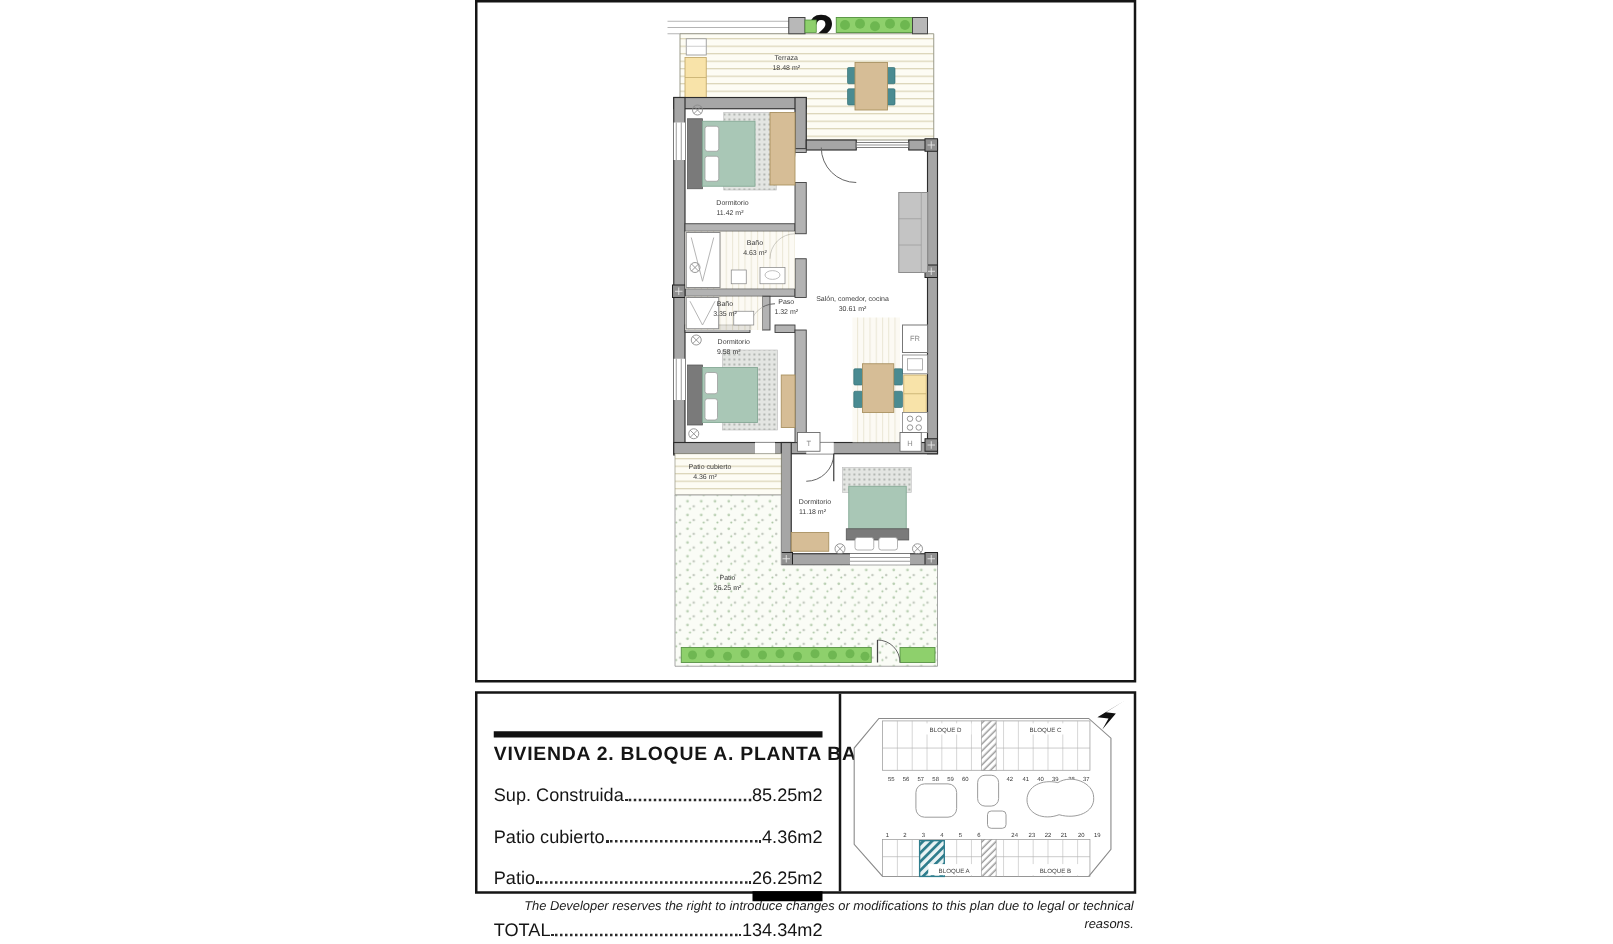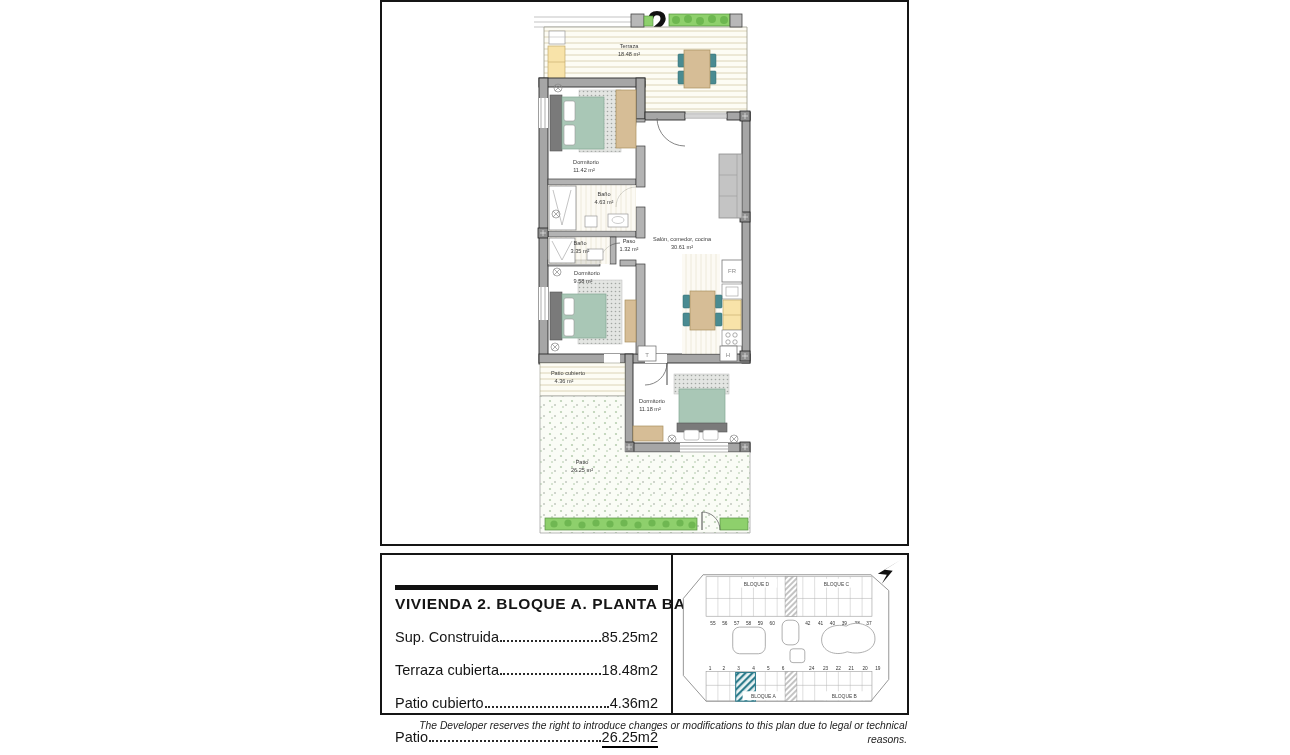--- a/index.html
+++ b/index.html
@@ -24,21 +24,21 @@
   #bottombox{position:absolute;left:380px;top:553px;width:529px;height:162px;
              border:2px solid var(--ink,#151515);box-sizing:border-box;display:flex;background:#fff;}
   #sumpanel{width:291px;border-right:2px solid var(--ink,#151515);box-sizing:border-box;
             padding:30px 13px 0 13px;}
   #sitepanel{flex:1;position:relative;}
   .thickbar{height:5px;background:#111;margin-bottom:5px;}
   .sumtitle{font-size:15.5px;font-weight:bold;letter-spacing:.6px;white-space:nowrap;margin-bottom:2px;}
   .sumrow{display:flex;align-items:baseline;font-size:14.5px;line-height:17.2px;white-space:nowrap;margin-top:16px;}
   .sumrow .leader{flex:1;border-bottom:2px dotted #2a2a2a;margin:0 1px 3px 1px;min-width:8px;}
   .sumrow .val{}
-  .sumrow.ul .val{border-bottom:2px solid #000000;}
+  .sumrow.ul .val{border-bottom:8px solid #000000;}
   
   #disclaimer{position:absolute;left:380px;top:719px;width:527px;text-align:right;
               font-style:italic;font-size:10.3px;line-height:1.4;color:#1c1c1c;}
   .sitetext{font-size:5px;fill:#444;}
   .sitenum{font-size:4.8px;fill:#333;text-anchor:middle;}
 </style>
 </head>
 <body>
 
 <div id="page">
@@ -303,33 +303,33 @@
 
     <div id="sumpanel">
       <div class="thickbar"></div>
       <div class="sumtitle">VIVIENDA 2. BLOQUE A. PLANTA BAJA</div>
       <div class="sumrow">
         <span>Sup. Construida</span>
           <span class="leader"></span>
           <span class="val">85.25m2</span>
       </div>
       <div class="sumrow">
-        <span>Terraza cubierta</span>
-          <span class="leader"></span>
-          <span class="val">18.48m2</span>
-      </div>
-      <div class="sumrow">
         <span>Patio cubierto</span>
           <span class="leader"></span>
           <span class="val">4.36m2</span>
       </div>
       <div class="sumrow ul">
         <span>Patio</span>
           <span class="leader"></span>
           <span class="val">26.25m2</span>
+      </div>
+      <div class="sumrow">
+        <span>TOTAL</span>
+          <span class="leader"></span>
+          <span class="val">134.34m2</span>
       </div>
     </div>
 
     <div id="sitepanel">
       <svg width="234" height="158" viewBox="0 0 236 160">
         <defs>
           <pattern id="unitHatch" width="5" height="5" patternUnits="userSpaceOnUse" patternTransform="rotate(45)">
             <rect width="5" height="5" fill="#eaf3f4"></rect>
             <line x1="1" y1="0" x2="1" y2="5" stroke="#2f7d8d" stroke-width="2.4"></line>
           </pattern>

